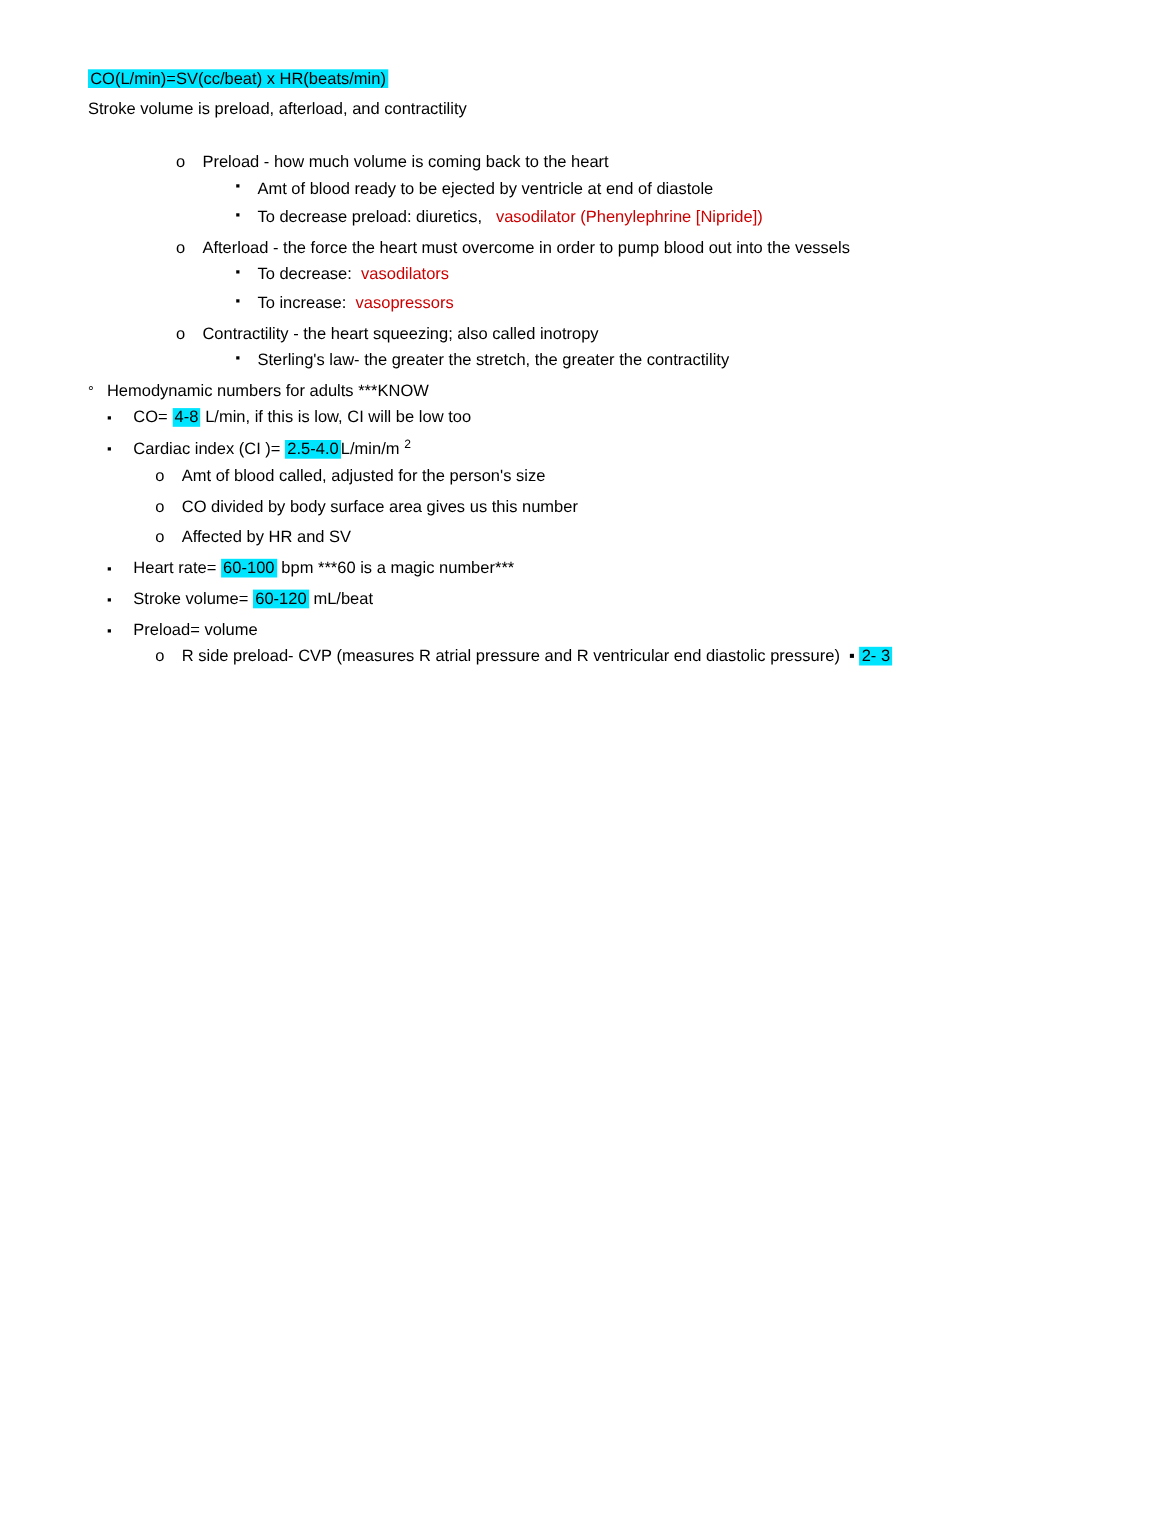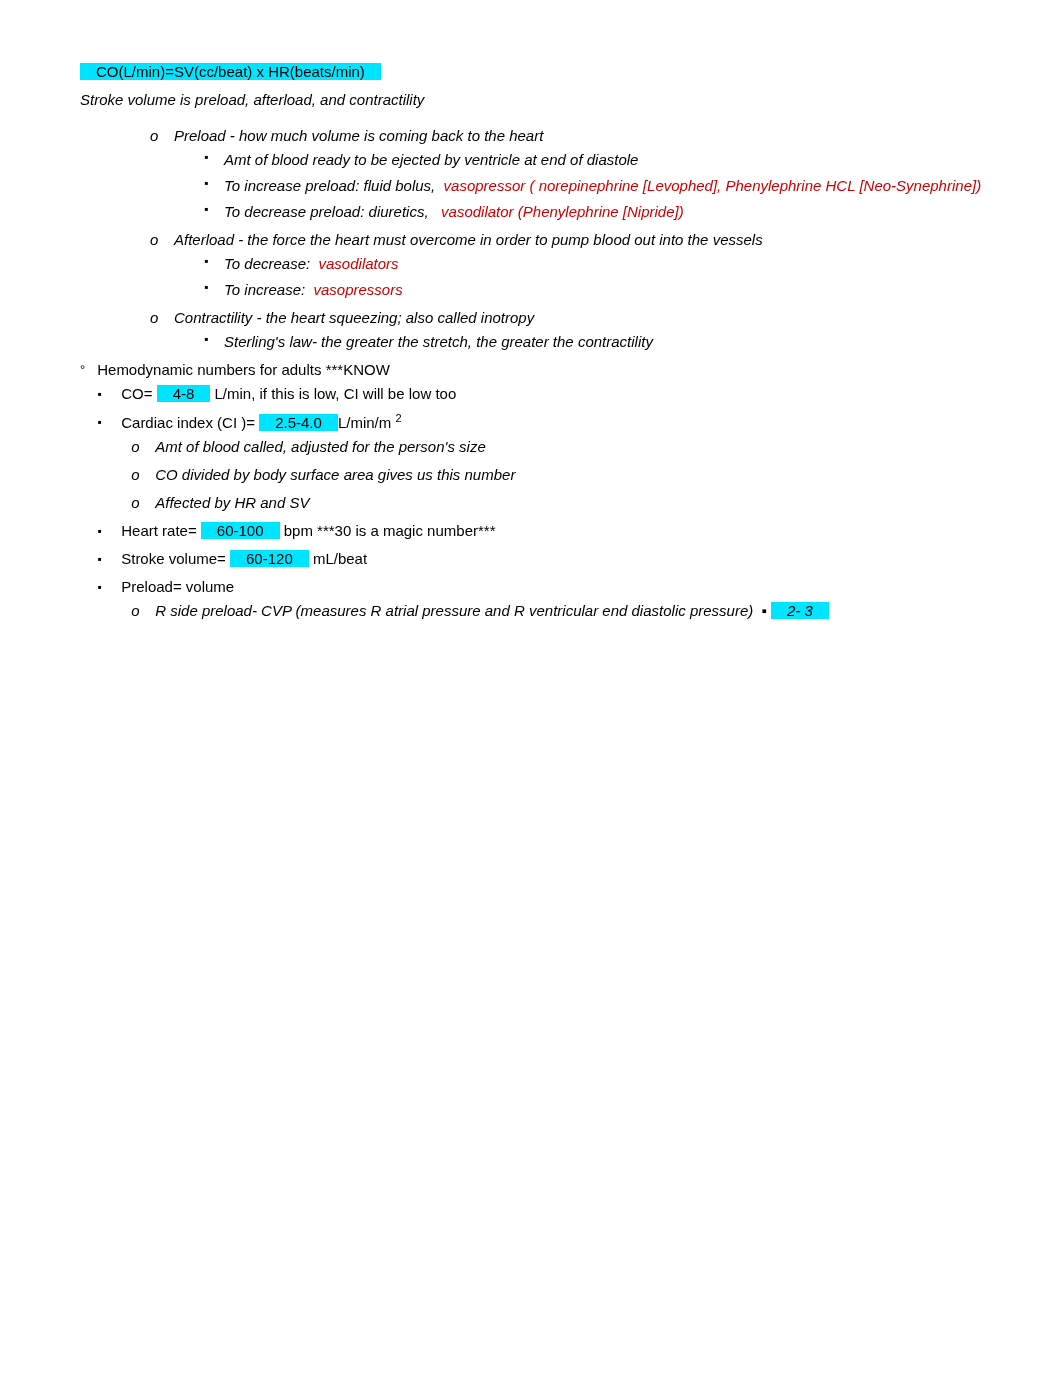--- a/index.html
+++ b/index.html
@@ -12,45 +12,43 @@
       background: #ffffff;
       font-family: Arial, sans-serif;
       font-size: 15px;
       color: #000000;
       padding: 60px 80px;
       line-height: 1.6;
     }
 
     .highlight-cyan {
       background-color: #00e5ff;
-      padding: 0 16px;
+      padding: 0 2px;
     }
 
     .text-red {
       color: #cc0000;
     }
 
     .content-block {
       margin-left: 60px;
     }
 
     .top-formula {
       margin-bottom: 4px;
     }
 
     .stroke-volume-line {
-      margin-bottom: 12px;
-      font-style: italic;
+      margin-bottom: 24px;
     }
 
     
     .level1 {
       list-style: none;
-      margin-left: 10px;
-      font-style: italic;
+      margin-left: 20px;
     }
 
     .level1 > li {
       margin-bottom: 4px;
       position: relative;
       padding-left: 24px;
     }
 
     .level1 > li::before {
       content: "o";
@@ -136,23 +134,20 @@
   <div class="content-block">
 
     <ul class="level1">
       <li>
         <span>Preload - how much volume is coming back to the heart</span>
         <ul class="level2">
           <li>
             <span>Amt of blood ready to be ejected by ventricle at end of diastole</span>
           </li>
           <li>
-            <span>To increase preload: fluid bolus,&nbsp;&nbsp;</span><span class="text-red">vasopressor (  norepinephrine [Levophed], Phenylephrine HCL [Neo-Synephrine])</span>
-          </li>
-          <li>
             <span>To decrease preload: diuretics,&nbsp;&nbsp;&nbsp;</span><span class="text-red">vasodilator (Phenylephrine [Nipride])</span>
           </li>
         </ul>
       </li>
     </ul>
 
     <ul class="level1">
       <li>
         <span>Afterload - the force the heart must overcome in order to pump blood out into the vessels</span>
         <ul class="level2">
@@ -193,21 +188,21 @@
         <li>
           <span>Cardiac index (CI )= </span><span class="highlight-cyan">2.5-4.0</span><span>L/min/m </span><sup>2</sup>
           <ul class="level1">
             <li>Amt of blood called, adjusted for the person's size</li>
             <li>CO divided by body surface area gives us this number</li>
             <li>Affected by HR and SV</li>
           </ul>
         </li>
 
         <li>
-          <span>Heart rate= </span><span class="highlight-cyan">60-100</span><span> bpm ***30 is a magic number***</span>
+          <span>Heart rate= </span><span class="highlight-cyan">60-100</span><span> bpm ***60 is a magic number***</span>
         </li>
 
         <li>
           <span>Stroke volume= </span><span class="highlight-cyan">60-120</span><span> mL/beat</span>
         </li>
 
         <li>
           <span>Preload= volume</span>
           <ul class="level1">
             <li>

